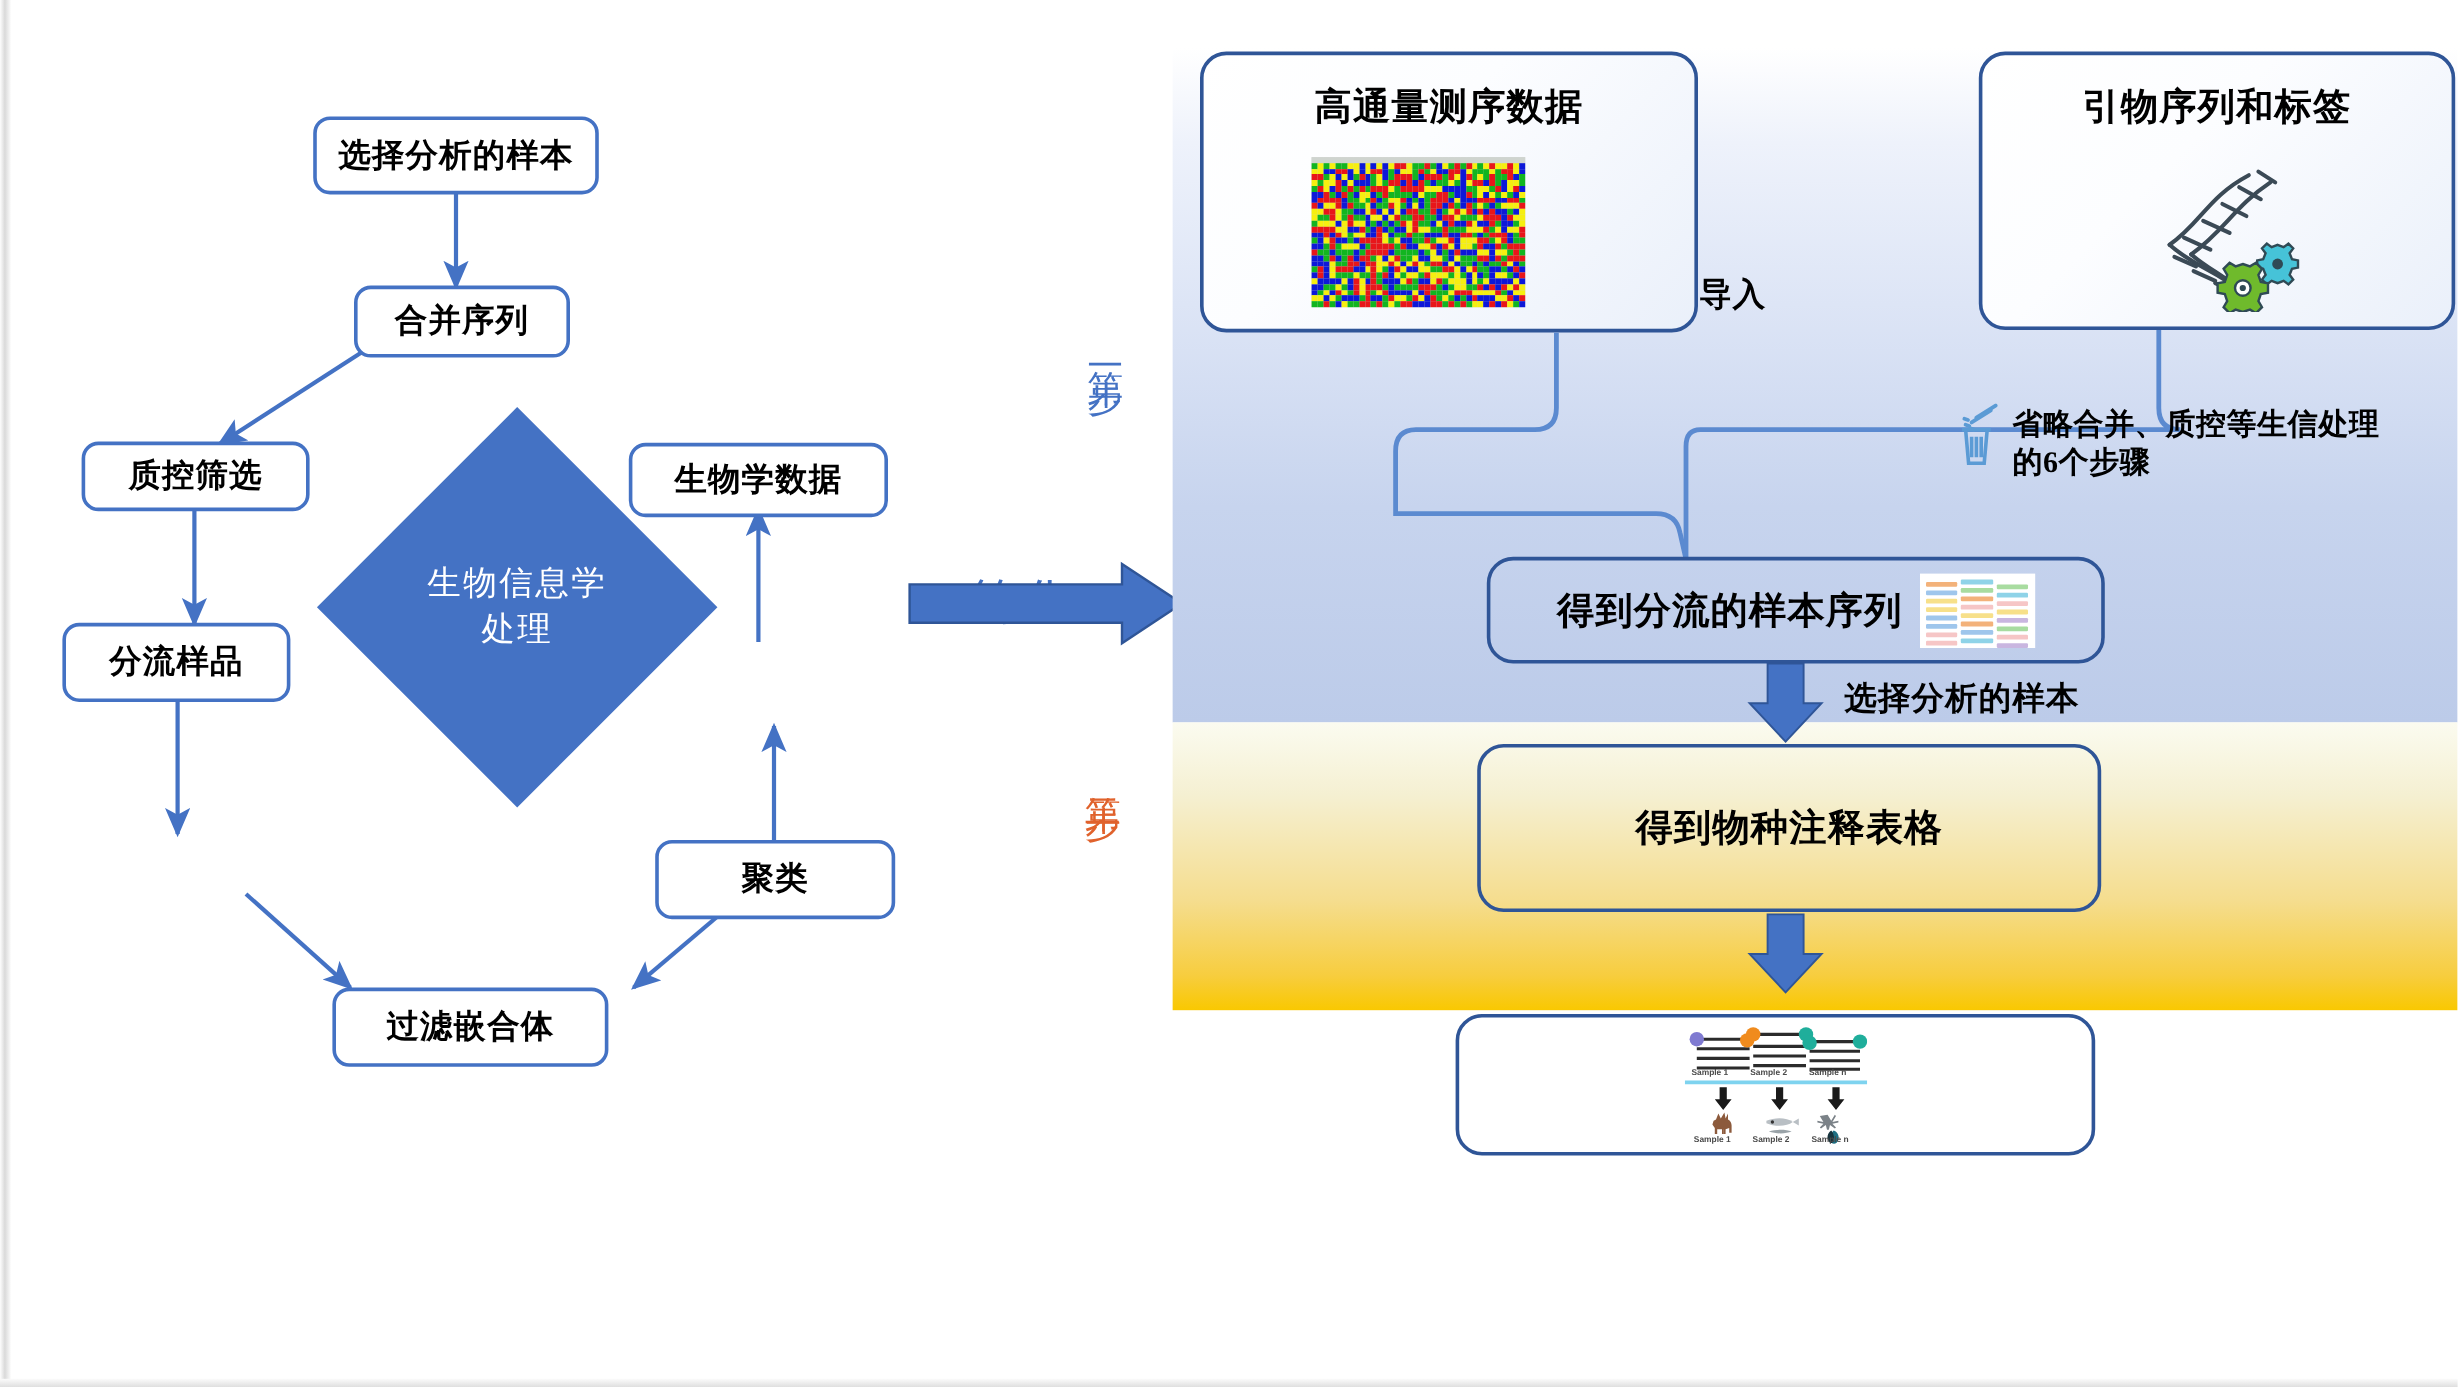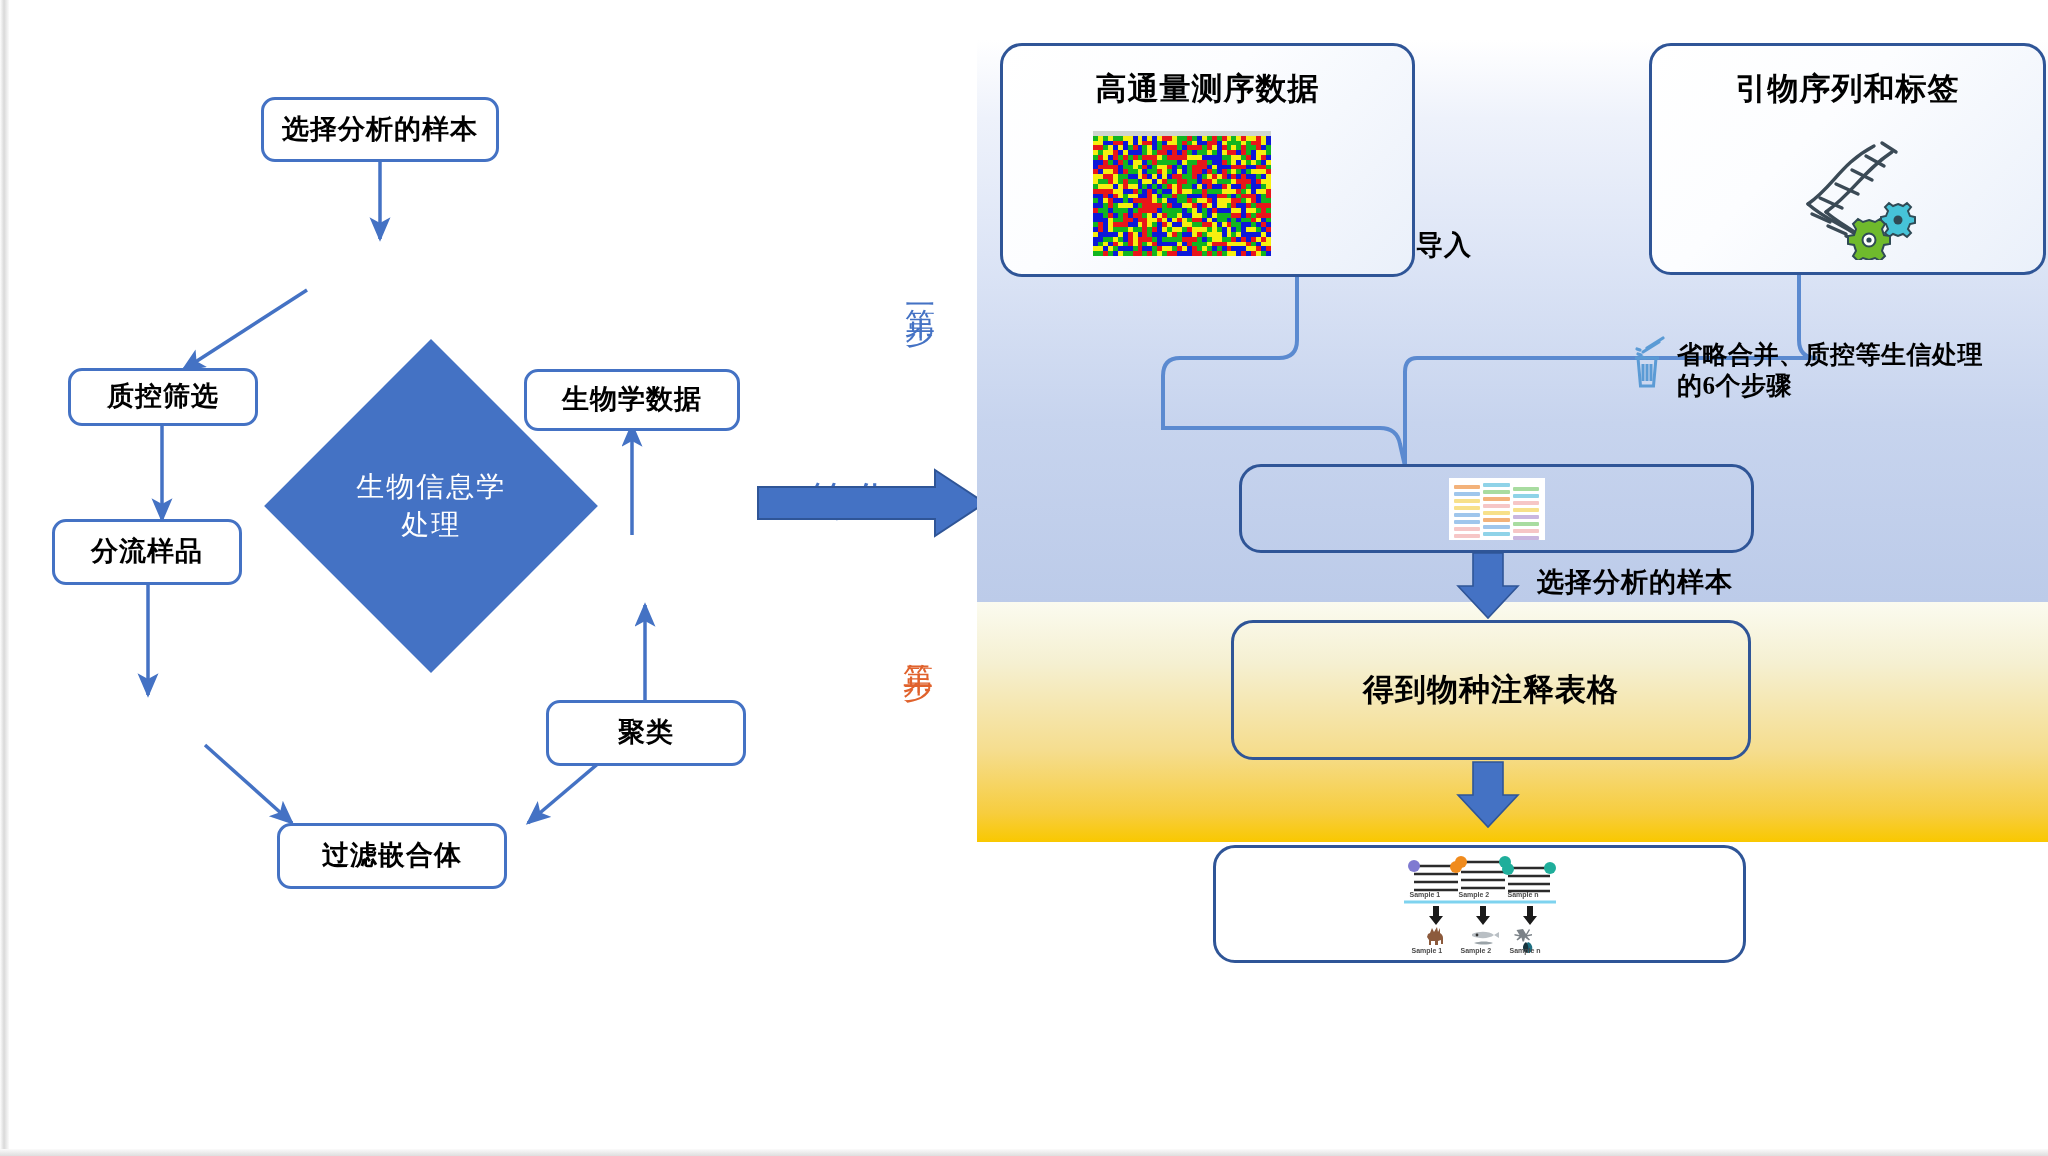--- a/index.html
+++ b/index.html
@@ -152,20 +152,23 @@
 
     <line x1="645" y1="710" x2="645" y2="605" stroke="#4472c4" stroke-width="3.5" marker-end="url(#ah)"></line>
 
     <line x1="632" y1="535" x2="632" y2="425" stroke="#4472c4" stroke-width="3.5" marker-end="url(#ah)"></line>
   </svg>
 
   <div class="fbox" style="left:261px;top:97px;width:238px;height:65px;">
     <span>选择分析的样本</span>
   </div>
 
+  <div class="fbox" style="left:295px;top:238px;width:180px;height:60px;">
+    <span>合并序列</span>
+  </div>
 
   <div class="fbox" style="left:68px;top:368px;width:190px;height:58px;">
     <span>质控筛选</span>
   </div>
 
   <div class="fbox" style="left:52px;top:519px;width:190px;height:66px;">
     <span>分流样品</span>
   </div>
 
 
@@ -1200,20 +1203,21 @@
               <path d="M18,28 L18,45"></path>
               <path d="M22,28 L22,45"></path>
           </g>
         </svg>
       </span>
       <div>省略合并、质控等生信处理</div>
       <div>的6个步骤</div>
     </div>
 
     <div class="rbox rbox-clear" style="left:262px;top:424px;width:515px;height:89px;">
+      <span class="title" style="margin-right:14px;">得到分流的样本序列</span>
       <div class="seqicon" id="seqicon" style="position:relative;width:96px;height:62px;">
           <div class="seqcol" style="margin-top: 2px;">
             <span style="background: rgb(243, 178, 122);"></span>
             <span style="background: rgb(159, 198, 236);"></span>
             <span style="background: rgb(247, 224, 138);"></span>
             <span style="background: rgb(247, 224, 138);"></span>
             <span style="background: rgb(159, 198, 236);"></span>
             <span style="background: rgb(159, 198, 236);"></span>
             <span style="background: rgb(246, 198, 198);"></span>
             <span style="background: rgb(246, 198, 198);"></span>

